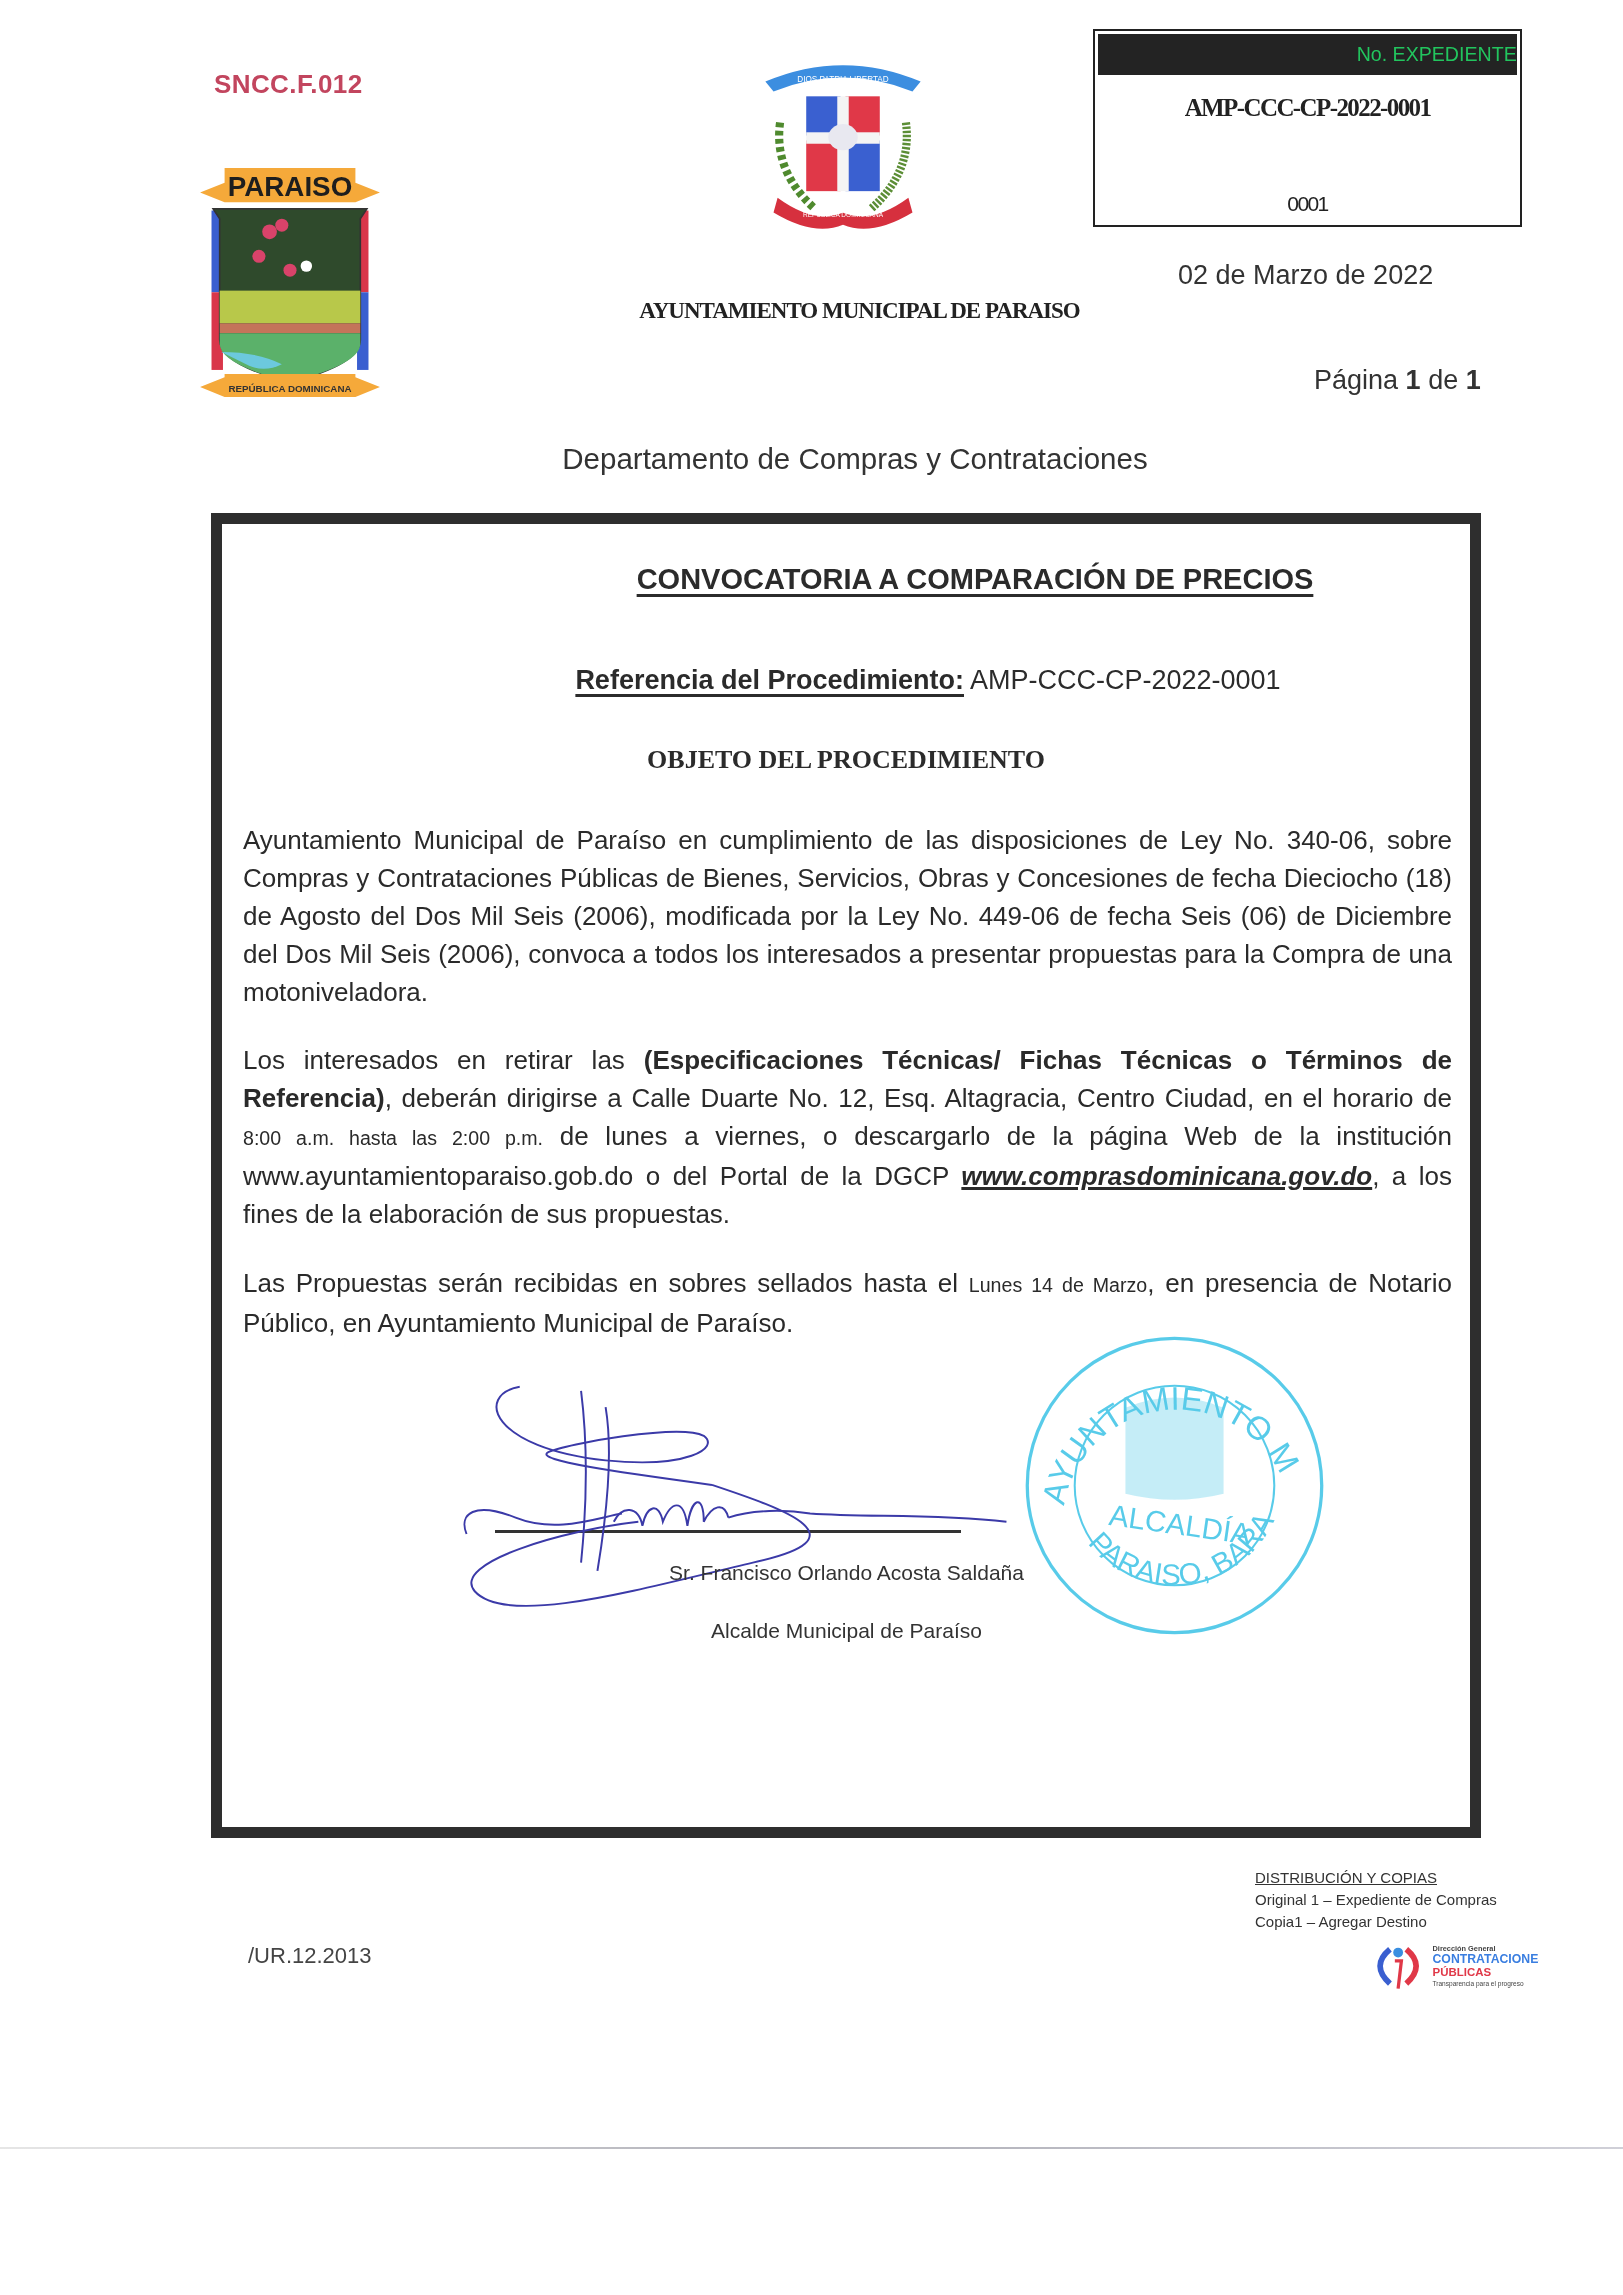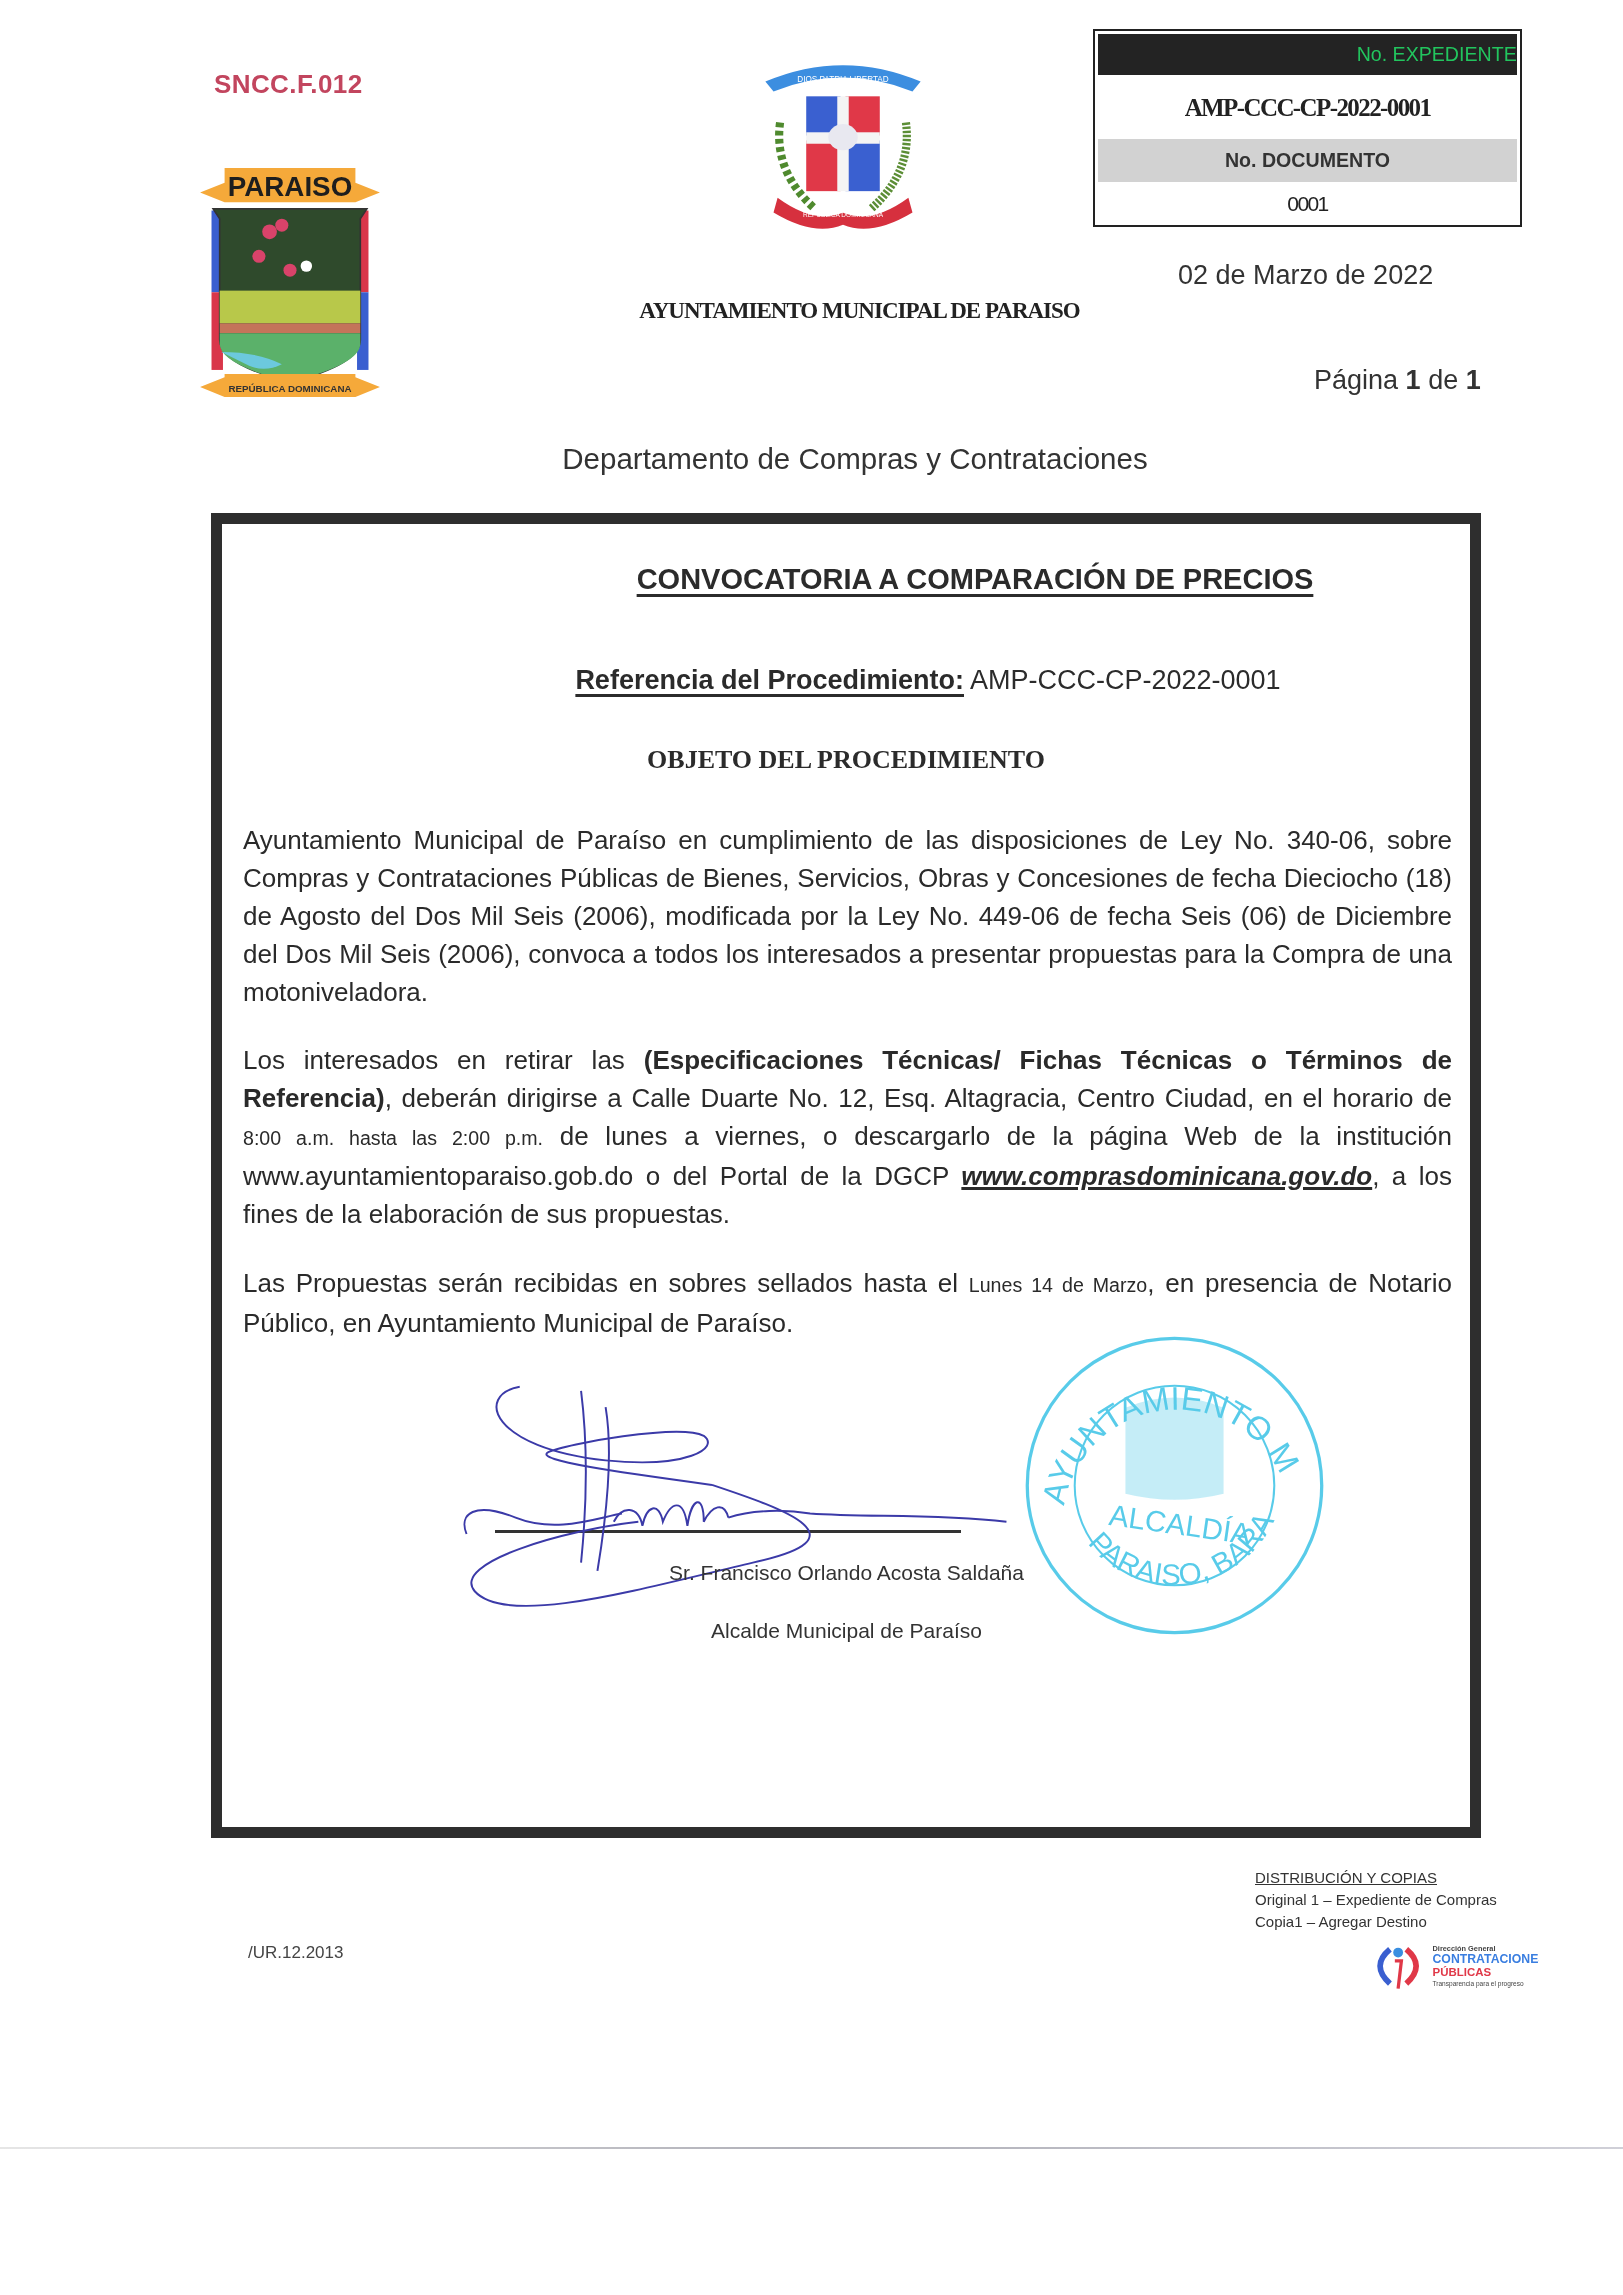--- a/index.html
+++ b/index.html
@@ -50,21 +50,21 @@
   
   .sig-line { left:495px; top:1530px; width:466px; height:3.3px; background:#333; }
   .signature { left:442px; top:1358px; width:589px; height:262px; }
   .stamp { left:1015px; top:1330px; width:319px; height:311px; opacity:0.85; }
   .signer-name { left:458px; top:1561px; width:777px; text-align:center; font-size:21px; color:#333; }
   .signer-title { left:458px; top:1619px; width:777px; text-align:center; font-size:21px; color:#333; }
 
   
   .dist { left:1255px; top:1867px; font-size:15px; line-height:22px; color:#333; }
   .dist .dist-title { text-decoration:underline; }
-  .form-ver { left:248px; top:1943px; font-size:17px; color:#444; }
+  .form-ver { left:248px; top:1943px; font-size:22px; color:#444; }
   .dgcp-logo { left:1367px; top:1941px; width:172px; height:51px; }
   .scan-line { left:0; top:2147px; width:1624px; height:1.6px; background:linear-gradient(90deg,#e6e6e6,#b0b0b8,#d0d0d8); }
 </style>
 </head>
 <body>
 
 <div class="abs form-code">SNCC.F.012</div>
 
 <svg class="abs muni-logo" viewBox="0 0 220 285">
   <polygon points="0,30 30,18 30,0 190,0 190,18 220,30 190,42 30,42" fill="#f5a93a"></polygon>
@@ -101,21 +101,20 @@
   <ellipse cx="115" cy="98" rx="18" ry="16" fill="#e8e8f0"></ellipse>
   <path d="M35,172 Q80,205 115,190 Q150,205 195,172 L200,190 Q150,220 115,205 Q80,220 30,190 Z" fill="#d6303e"></path>
   <text x="115" y="196" text-anchor="middle" font-family="Liberation Sans, sans-serif" font-size="8" fill="#ffffff">REPÚBLICA DOMINICANA</text>
 </svg>
 
 <div class="abs ayto-title">AYUNTAMIENTO MUNICIPAL DE PARAISO</div>
 
 <div class="abs exp-box">
   <div class="exp-head">No. EXPEDIENTE</div>
   <div class="exp-num">AMP-CCC-CP-2022-0001</div>
-  <div class="doc-head">No. DOCUMENTO</div>
   <div class="doc-num">0001</div>
 </div>
 
 <div class="abs date">02 de Marzo de 2022</div>
 <div class="abs page-num">
   <span>Página</span>
   <b>1</b>
   <span>de</span>
   <b>1</b>
 </div>

